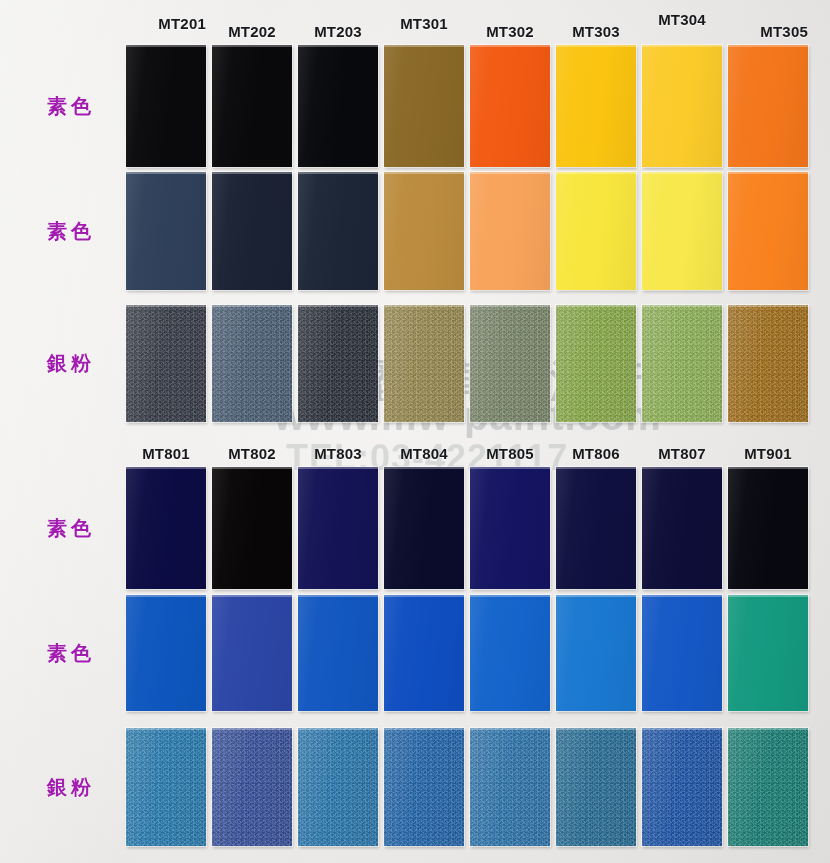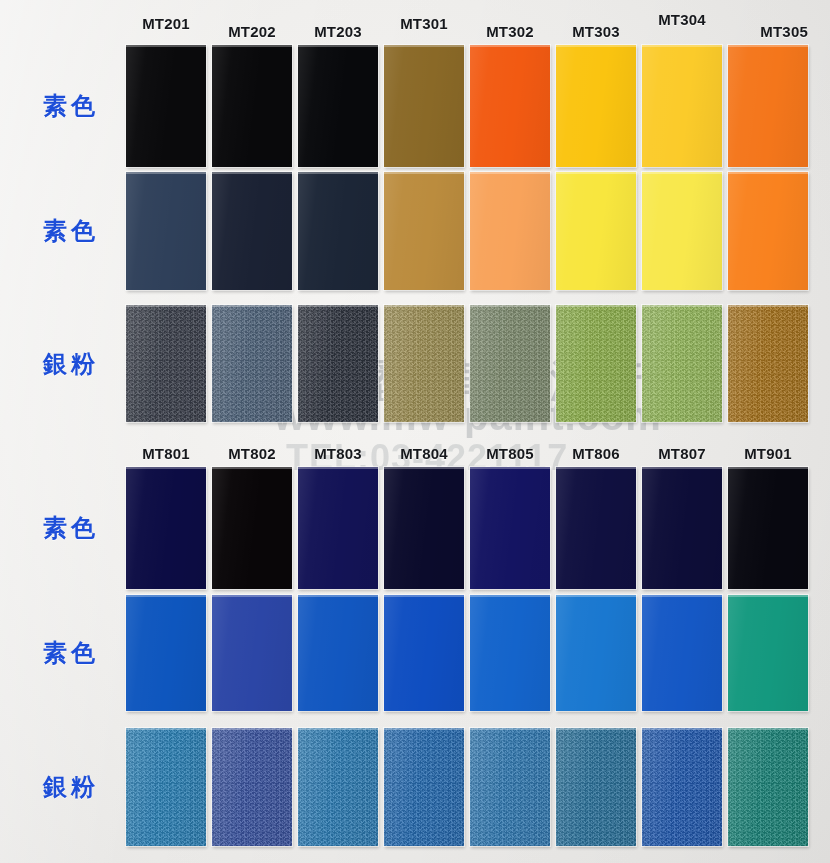--- a/index.html
+++ b/index.html
@@ -39,21 +39,21 @@
   .hdr{position:absolute;height:22px;display:flex;align-items:center;justify-content:center;}
   .hdr span{
     font-size:15px;font-weight:700;color:#16181c;
     text-shadow:0 1px 0 rgba(255,255,255,.7);
     letter-spacing:.2px;
   }
 
   .rowlabel{
     position:absolute;width:110px;left:16px;
     display:flex;align-items:center;justify-content:center;
-    font-size:24px;font-weight:700;color:#1d4ed8;
+    font-size:20px;font-weight:700;color:#a21caf;
     letter-spacing:4px;
     text-shadow:0 1px 0 rgba(255,255,255,.65);
   }
 
   .swatch{
     position:absolute;
     box-shadow:
        0 0 0 1px rgba(255,255,255,.55),
        1px 2px 3px rgba(0,0,0,.22);
   }
@@ -81,21 +81,21 @@
 </head>
 <body>
 
 <div id="sheet"></div>
 
 <div class="watermark" id="wm-cn">中壢美華油漆行</div>
 <div class="watermark" id="wm-url">www.mw-paint.com</div>
 <div class="watermark" id="wm-tel">TEL:03-4221117</div>
 
 <div id="chart-root">
-    <div class="hdr" style="left: 126px; top: 12px; width: 80px;">
+    <div class="hdr" style="left: 126px; top: 12px; width: 80px; justify-content: flex-end;">
       <span>MT201</span>
     </div>
     <div class="hdr" style="left: 212px; top: 20px; width: 80px;">
       <span>MT202</span>
     </div>
     <div class="hdr" style="left: 298px; top: 20px; width: 80px;">
       <span>MT203</span>
     </div>
     <div class="hdr" style="left: 384px; top: 12px; width: 80px;">
       <span>MT301</span>

